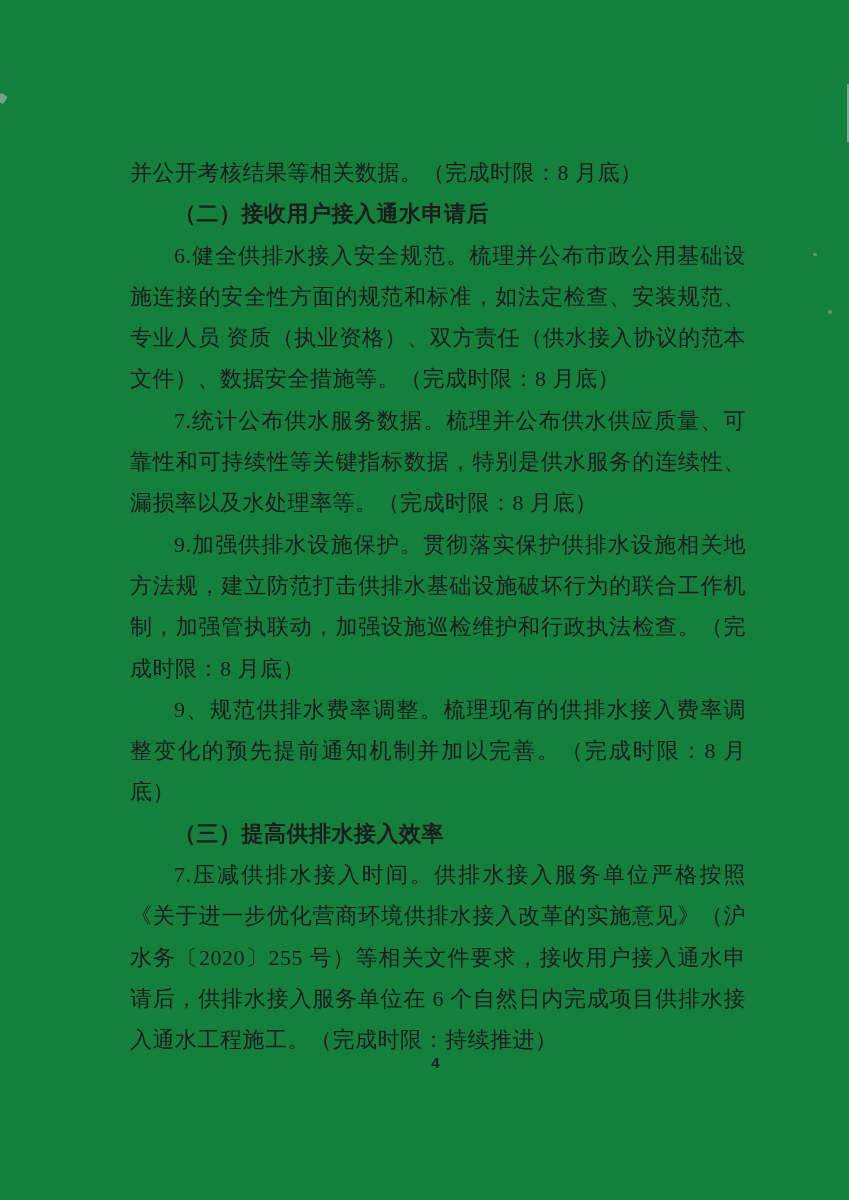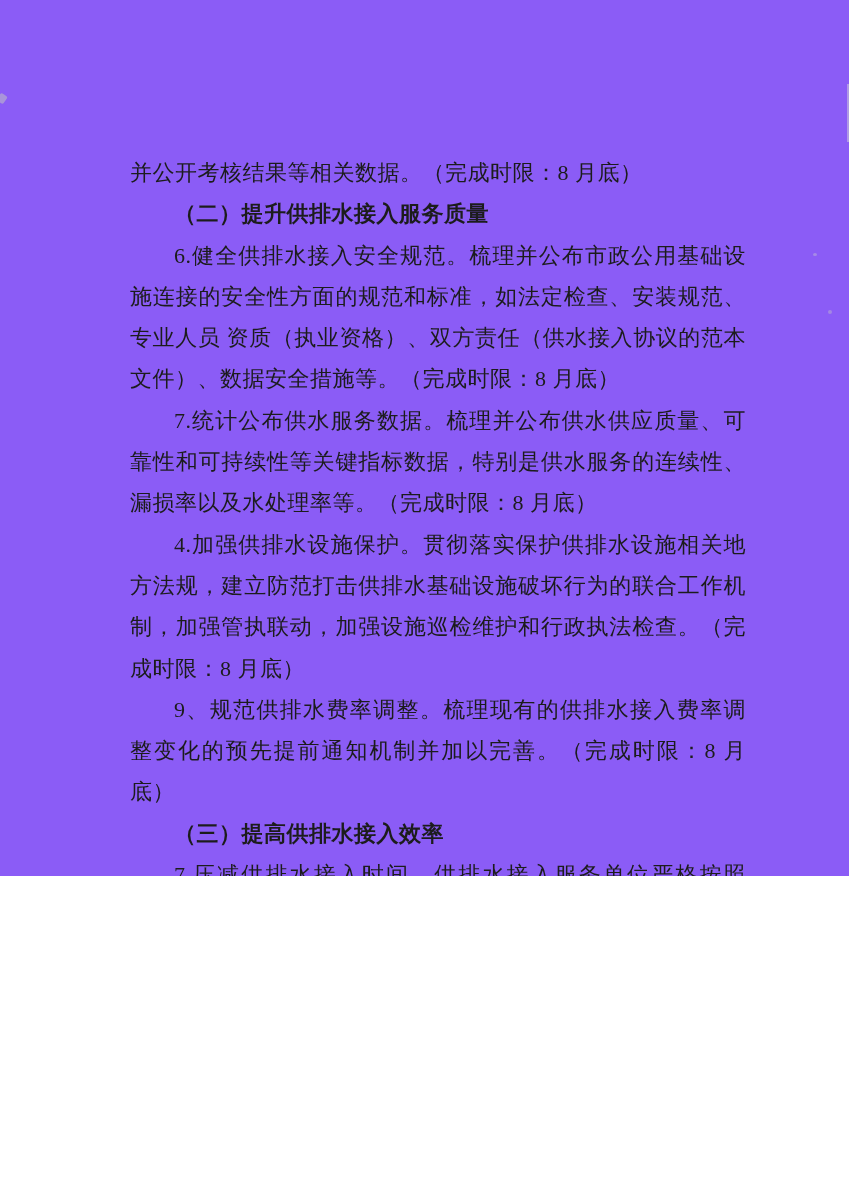--- a/index.html
+++ b/index.html
@@ -3,22 +3,22 @@
 <meta charset="utf-8">
 <style>
   html, body {
     margin: 0;
     padding: 0;
     background: #ffffff;
   }
   .page {
     position: relative;
     width: 849px;
-    height: 876px;
-    background: #8b5cf6;
+    height: 1200px;
+    background: #15803d;
     overflow: hidden;
     font-family: "Liberation Serif", "DejaVu Serif", serif;
   }
   .content {
     position: absolute;
     left: 130px;
     top: 152px;
     width: 616px;
     font-size: 22px;
     line-height: 41.3px;
@@ -105,27 +105,27 @@
 
   <div class="artifact-left-edge"></div>
   <div class="artifact-right-edge"></div>
   <div class="artifact-speck-1"></div>
   <div class="artifact-speck-2"></div>
 
   <div class="content">
 
     <p class="para-continuation">并公开考核结果等相关数据。（完成时限：8 月底）</p>
 
-    <p class="para-heading">（二）提升供排水接入服务质量</p>
+    <p class="para-heading">（二）接收用户接入通水申请后</p>
 
     <p class="para-item"><span class="item-lead">6.健全供排水接入安全规范。</span><span>梳理并公布市政公用基础设施连接的安全性方面的规范和标准，如法定检查、安装规范、专业人员 资质（执业资格）、双方责任（供水接入协议的范本文件）、数据安全措施等。（完成时限：8 月底）</span></p>
 
     <p class="para-item"><span class="item-lead">7.统计公布供水服务数据。</span><span>梳理并公布供水供应质量、可靠性和可持续性等关键指标数据，特别是供水服务的连续性、漏损率以及水处理率等。（完成时限：8 月底）</span></p>
 
-    <p class="para-item"><span class="item-lead">4.加强供排水设施保护。</span><span>贯彻落实保护供排水设施相关地方法规，建立防范打击供排水基础设施破坏行为的联合工作机制，加强管执联动，加强设施巡检维护和行政执法检查。（完成时限：8 月底）</span></p>
+    <p class="para-item"><span class="item-lead">9.加强供排水设施保护。</span><span>贯彻落实保护供排水设施相关地方法规，建立防范打击供排水基础设施破坏行为的联合工作机制，加强管执联动，加强设施巡检维护和行政执法检查。（完成时限：8 月底）</span></p>
 
     <p class="para-item"><span class="item-lead">9、规范供排水费率调整。</span><span>梳理现有的供排水接入费率调整变化的预先提前通知机制并加以完善。（完成时限：8 月底）</span></p>
 
     <p class="para-heading">（三）提高供排水接入效率</p>
 
     <p class="para-item"><span class="item-lead">7.压减供排水接入时间。</span><span>供排水接入服务单位严格按照《关于进一步优化营商环境供排水接入改革的实施意见》（沪水务〔2020〕255 号）等相关文件要求，接收用户接入通水申请后，供排水接入服务单位在 6 个自然日内完成项目供排水接入通水工程施工。（完成时限：持续推进）</span></p>
 
   </div>
 
   <div class="page-number">4</div>

